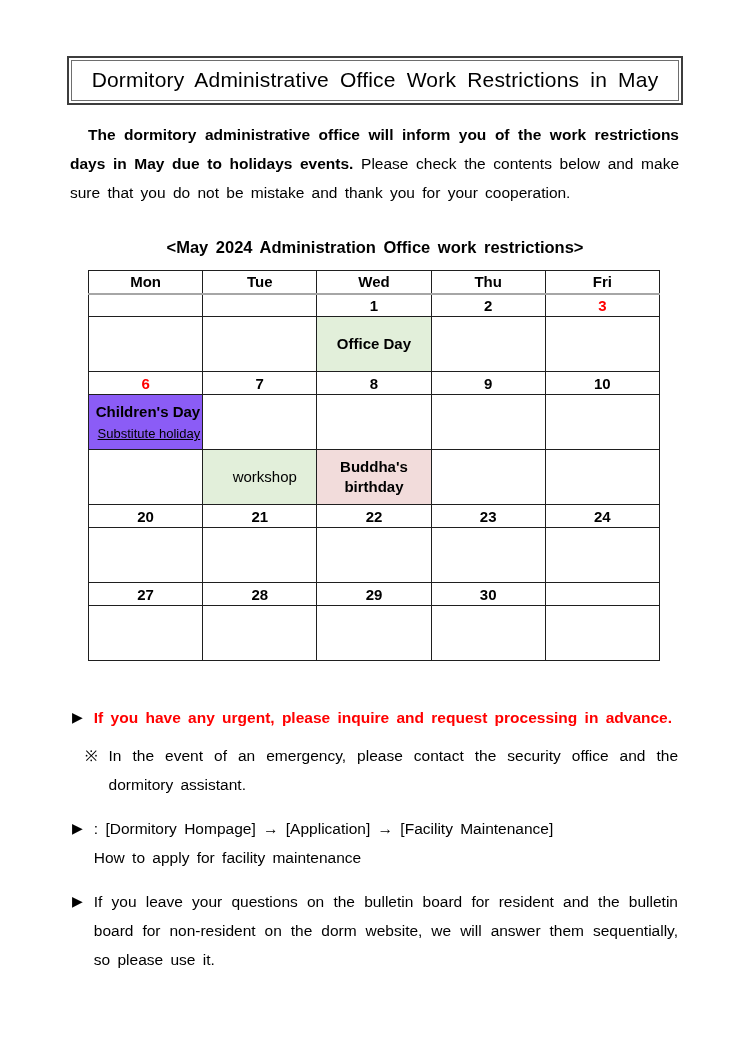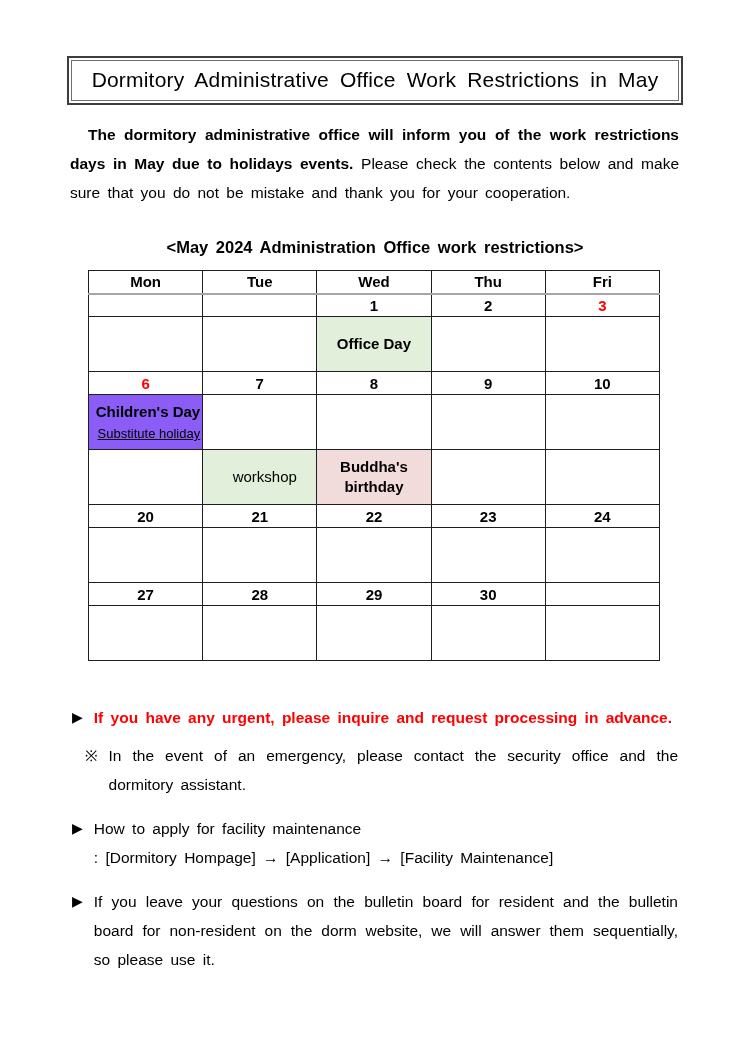--- a/index.html
+++ b/index.html
@@ -209,22 +209,22 @@
       </div>
       <div class="note sub">
         <span class="marker">※</span>
         <div class="content" style="color: rgb(0, 0, 0);">
           <div class="note-line">In the event of an emergency, please contact the security office and the dormitory assistant.</div>
         </div>
       </div>
       <div class="note">
         <span class="marker">▶</span>
         <div class="content" style="color: rgb(0, 0, 0);">
+          <div class="note-line">: [Dormitory Hompage] → [Application] → [Facility Maintenance]</div>
           <div class="note-line">How to apply for facility maintenance</div>
-          <div class="note-line">: [Dormitory Hompage] → [Application] → [Facility Maintenance]</div>
         </div>
       </div>
       <div class="note">
         <span class="marker">▶</span>
         <div class="content" style="color: rgb(0, 0, 0);">
           <div class="note-line">If you leave your questions on the bulletin board for resident and the bulletin board for non-resident on the dorm website, we will answer them sequentially, so please use it.</div>
         </div>
       </div>
     </div>
 

